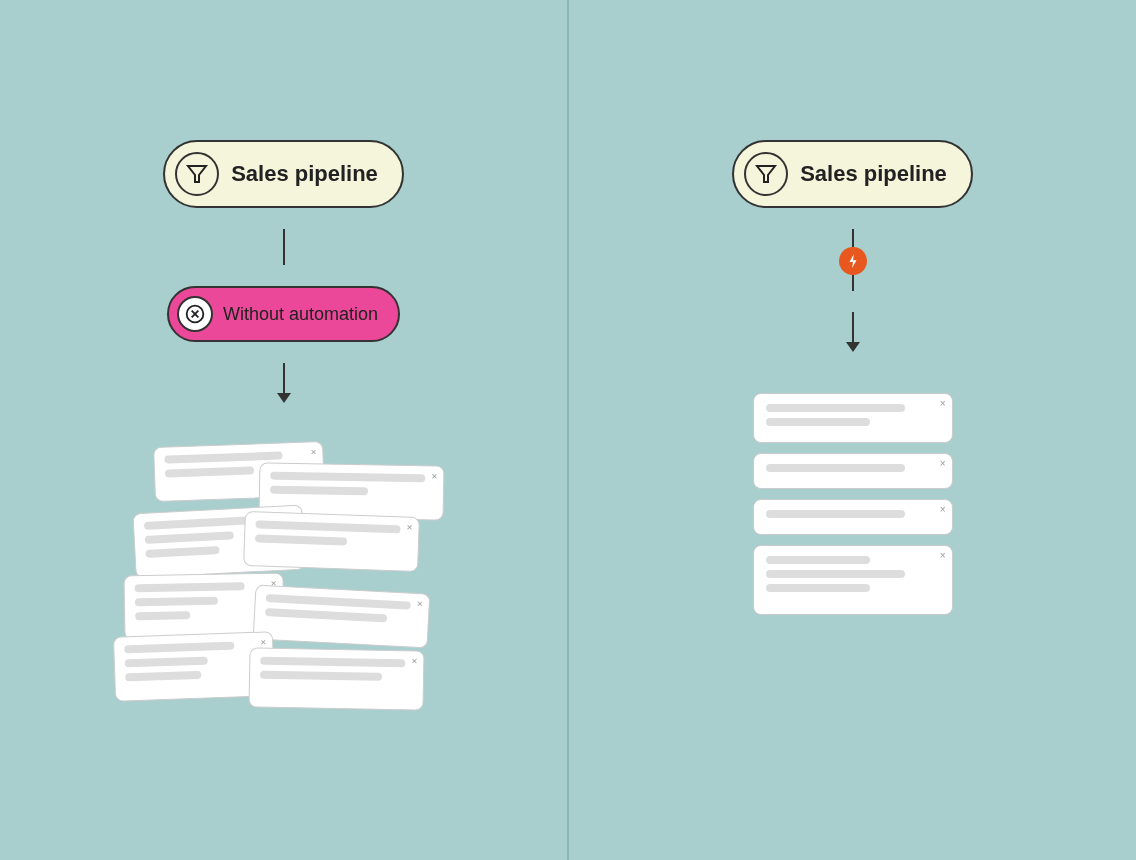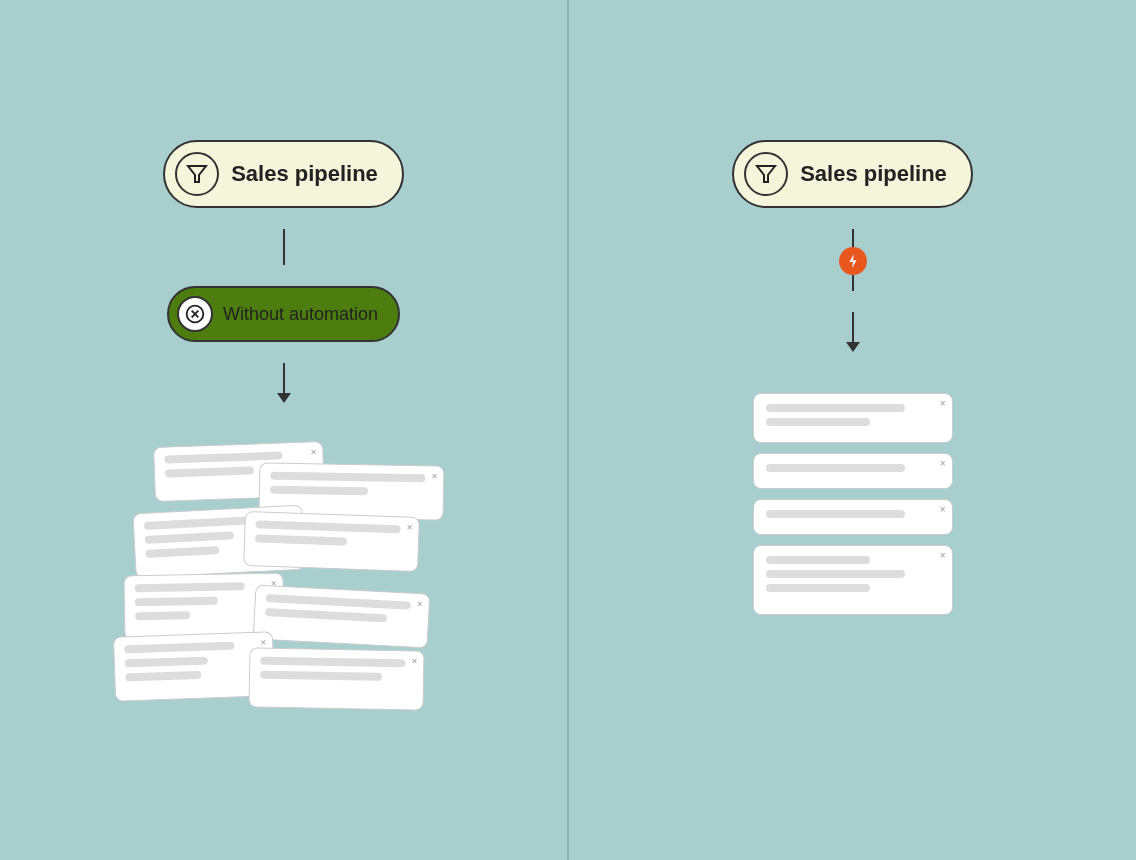--- a/index.html
+++ b/index.html
@@ -93,21 +93,21 @@
       font-size: 14px;
       font-weight: bold;
       position: relative;
       z-index: 2;
     }
 
     
     .filter-pill {
       display: flex;
       align-items: center;
-      background: #4d7c0f;
+      background: #ec4899;
       border: 2px solid #333;
       border-radius: 50px;
       padding: 8px 20px 8px 8px;
       gap: 10px;
       min-width: 200px;
     }
 
     .filter-icon {
       width: 36px;
       height: 36px;

